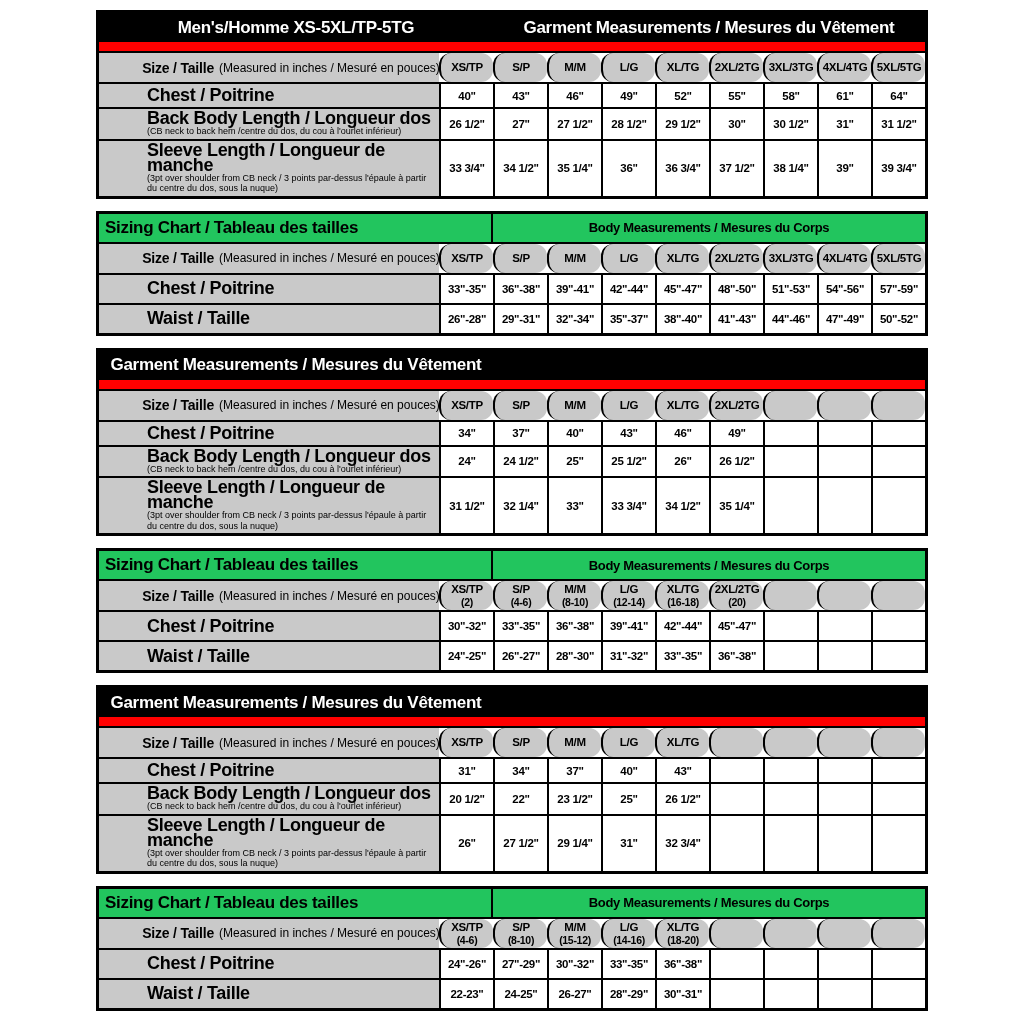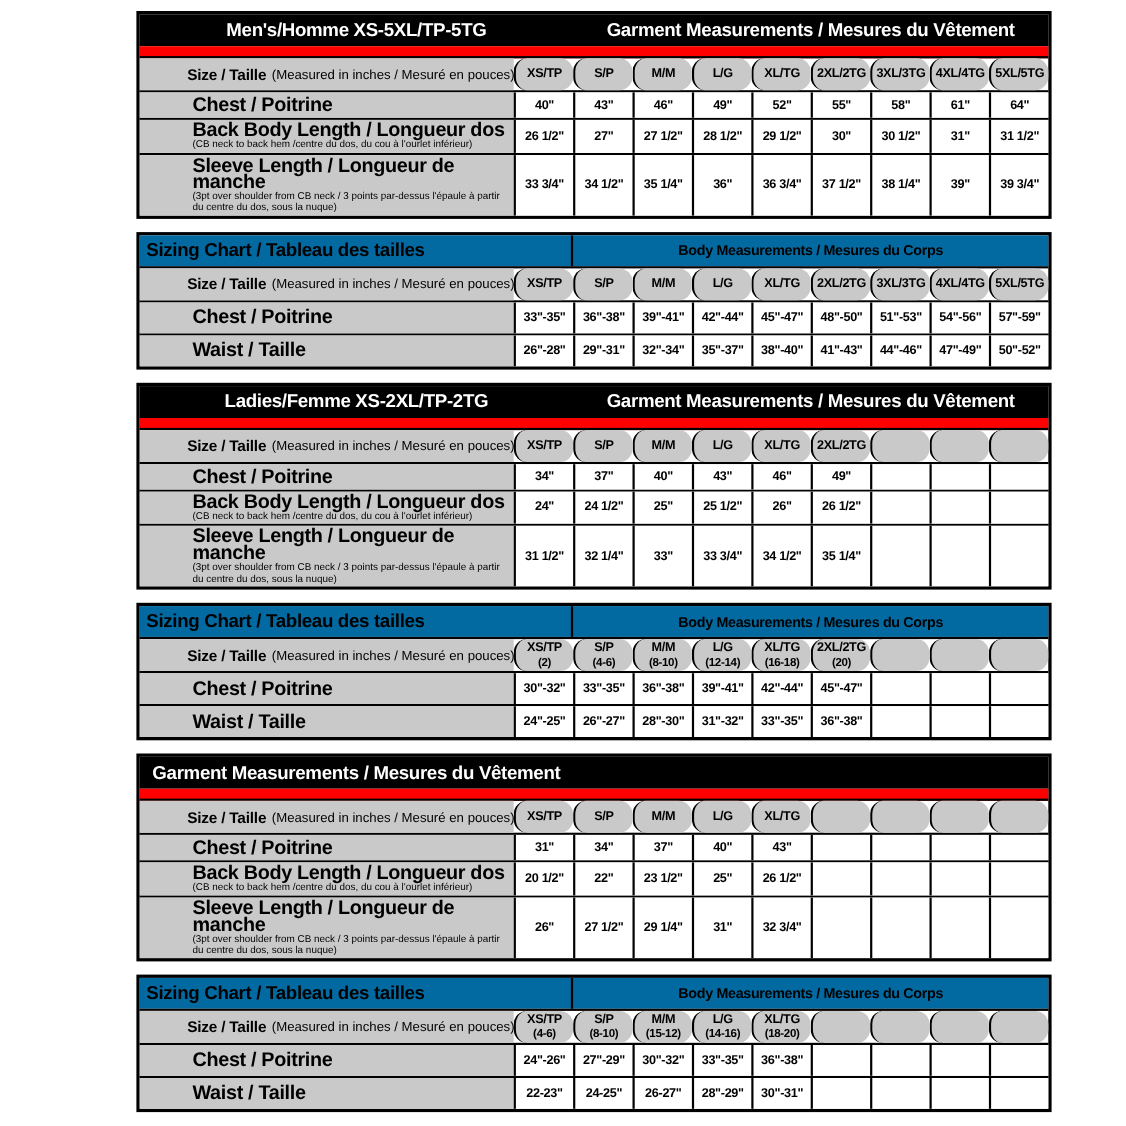--- a/index.html
+++ b/index.html
@@ -1,28 +1,28 @@
 <!DOCTYPE html>
 <html style="--accent: #ff0000; --band-bg: #000000; --band-text: #ffffff; --label-bg: #c9c9c9;"><head>
 <meta charset="utf-8">
 <style>
   html,body{margin:0;padding:0;}
   body{
     width:1024px;height:1024px;background:#ffffff;
     font-family:"Liberation Sans",sans-serif;color:#000;
     position:relative;
   }
-  #doc{position:absolute;left:96px;top:10px;width:832px;margin-left:28px;}
+  #doc{position:absolute;left:96px;top:10px;width:832px;}
   .tbl{border:3px solid #000;margin-bottom:12px;background:#fff;box-sizing:border-box;}
   
   .band{display:grid;grid-template-columns:394px 1fr;background:var(--band-bg,#000);color:var(--band-text,#fff);height:29px;align-items:center;}
   .band .h-left,.band .h-right{text-align:center;font-weight:bold;font-size:17px;letter-spacing:-0.3px;white-space:nowrap;}
   .stripe{height:9px;background:var(--accent,#ff0000);border-bottom:2px solid #000;}
   
-  .whead{display:grid;grid-template-columns:394px 1fr;height:28px;background:#0369a1;}
+  .whead{display:grid;grid-template-columns:394px 1fr;height:28px;background:#22c55e;}
   .whead .h-left{font-weight:bold;font-size:17px;letter-spacing:-0.3px;padding-left:6px;border-right:2px solid #000;display:flex;align-items:center;white-space:nowrap;}
   .whead .h-right{font-weight:bold;font-size:13px;letter-spacing:-0.3px;display:flex;align-items:center;justify-content:center;white-space:nowrap;}
   
   .row{display:grid;grid-template-columns:340px repeat(9,1fr);border-top:2px solid #000;}
   .row.no-top{border-top:none;}
   .cell{border-left:2px solid #000;display:flex;align-items:center;justify-content:center;text-align:center;box-sizing:border-box;min-width:0;}
   .cell:first-child{border-left:none;padding-left:48px;}
   .label-cell{background:var(--label-bg,#c9c9c9);flex-direction:column;align-items:flex-start;justify-content:center;text-align:left;padding:2px 4px 2px 5px;}
   .size-label-cell{flex-direction:row;align-items:center;}
   .hcell{background:var(--label-bg,#c9c9c9);flex-direction:column;font-weight:bold;font-size:11.5px;line-height:13px;letter-spacing:-0.3px;border-radius:12px;}
@@ -186,21 +186,20 @@
         <div class="cell vcell">35"-37"</div>
         <div class="cell vcell">38"-40"</div>
         <div class="cell vcell">41"-43"</div>
         <div class="cell vcell">44"-46"</div>
         <div class="cell vcell">47"-49"</div>
         <div class="cell vcell">50"-52"</div>
       </div>
     </section>
     <section class="tbl garment">
       <div class="band">
-        <div class="h-left">Ladies/Femme XS-2XL/TP-2TG</div>
         <div class="h-right">Garment Measurements / Mesures du Vêtement</div>
       </div>
       <div class="stripe"></div>
       <div class="row size-row no-top">
         <div class="cell label-cell size-label-cell">
           <span class="sz">Size / Taille</span>
           <span class="sznote">(Measured in inches / Mesuré en pouces)</span>
         </div>
         <div class="cell hcell">
           <div>XS/TP</div>

